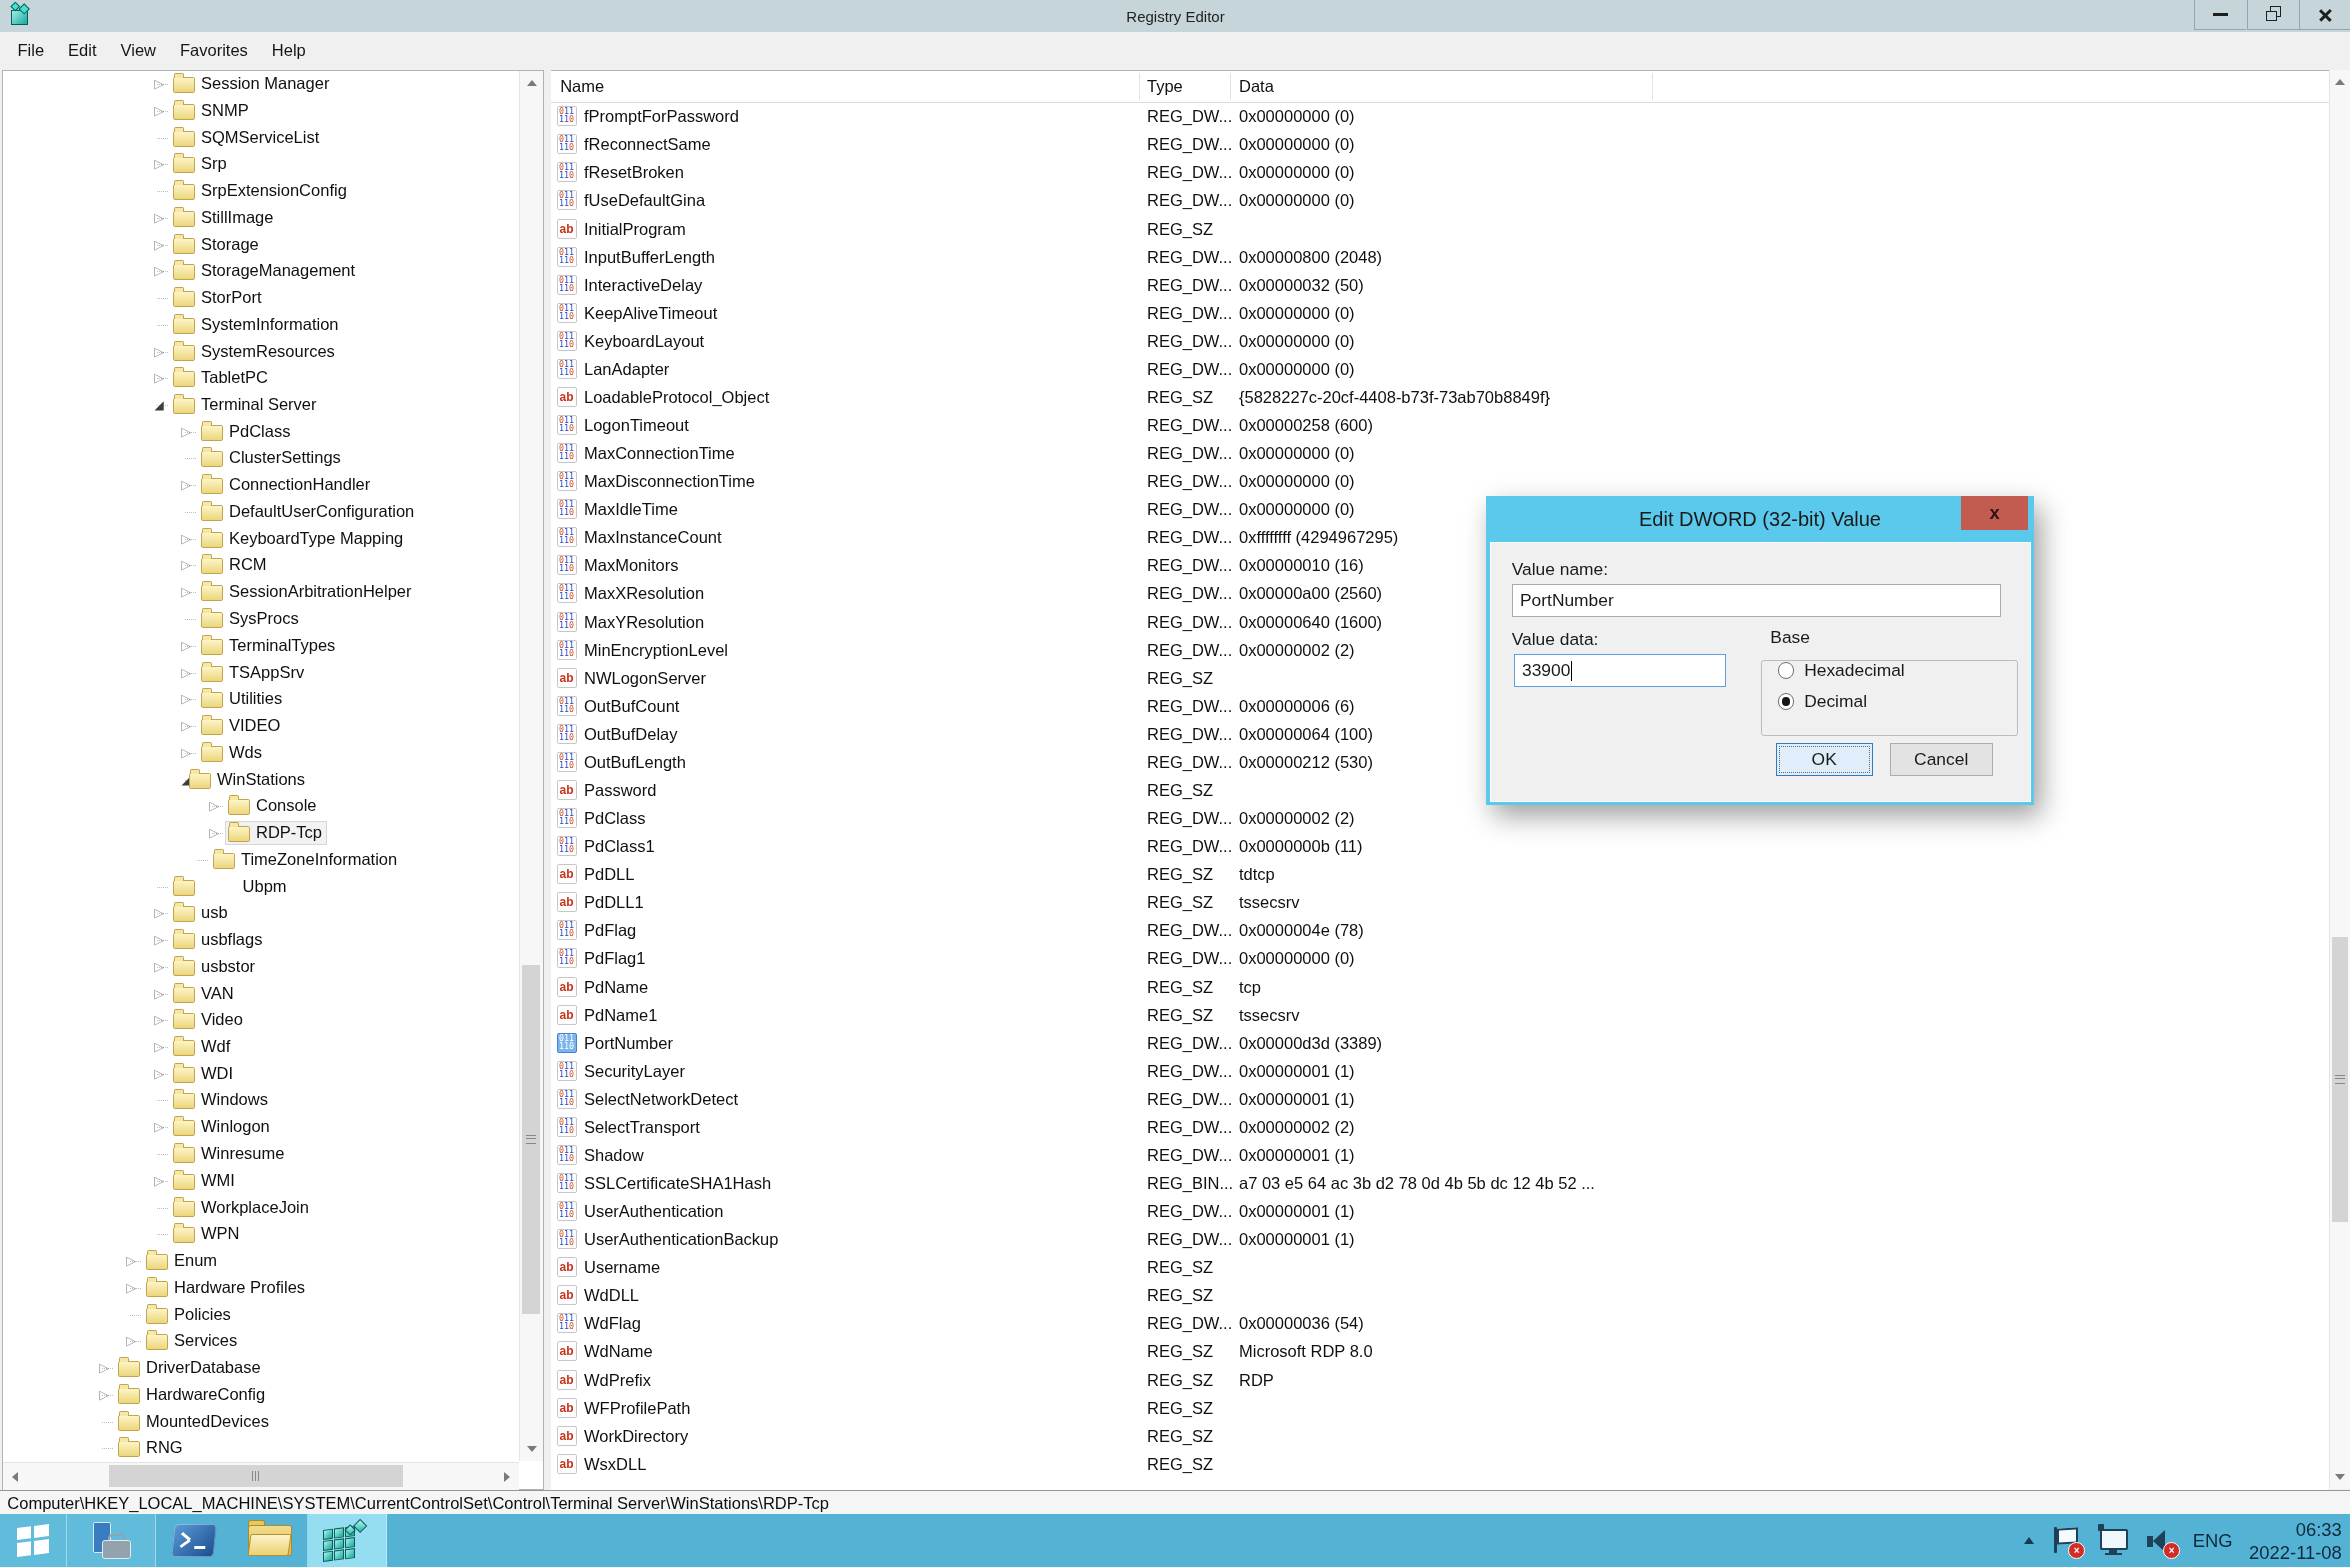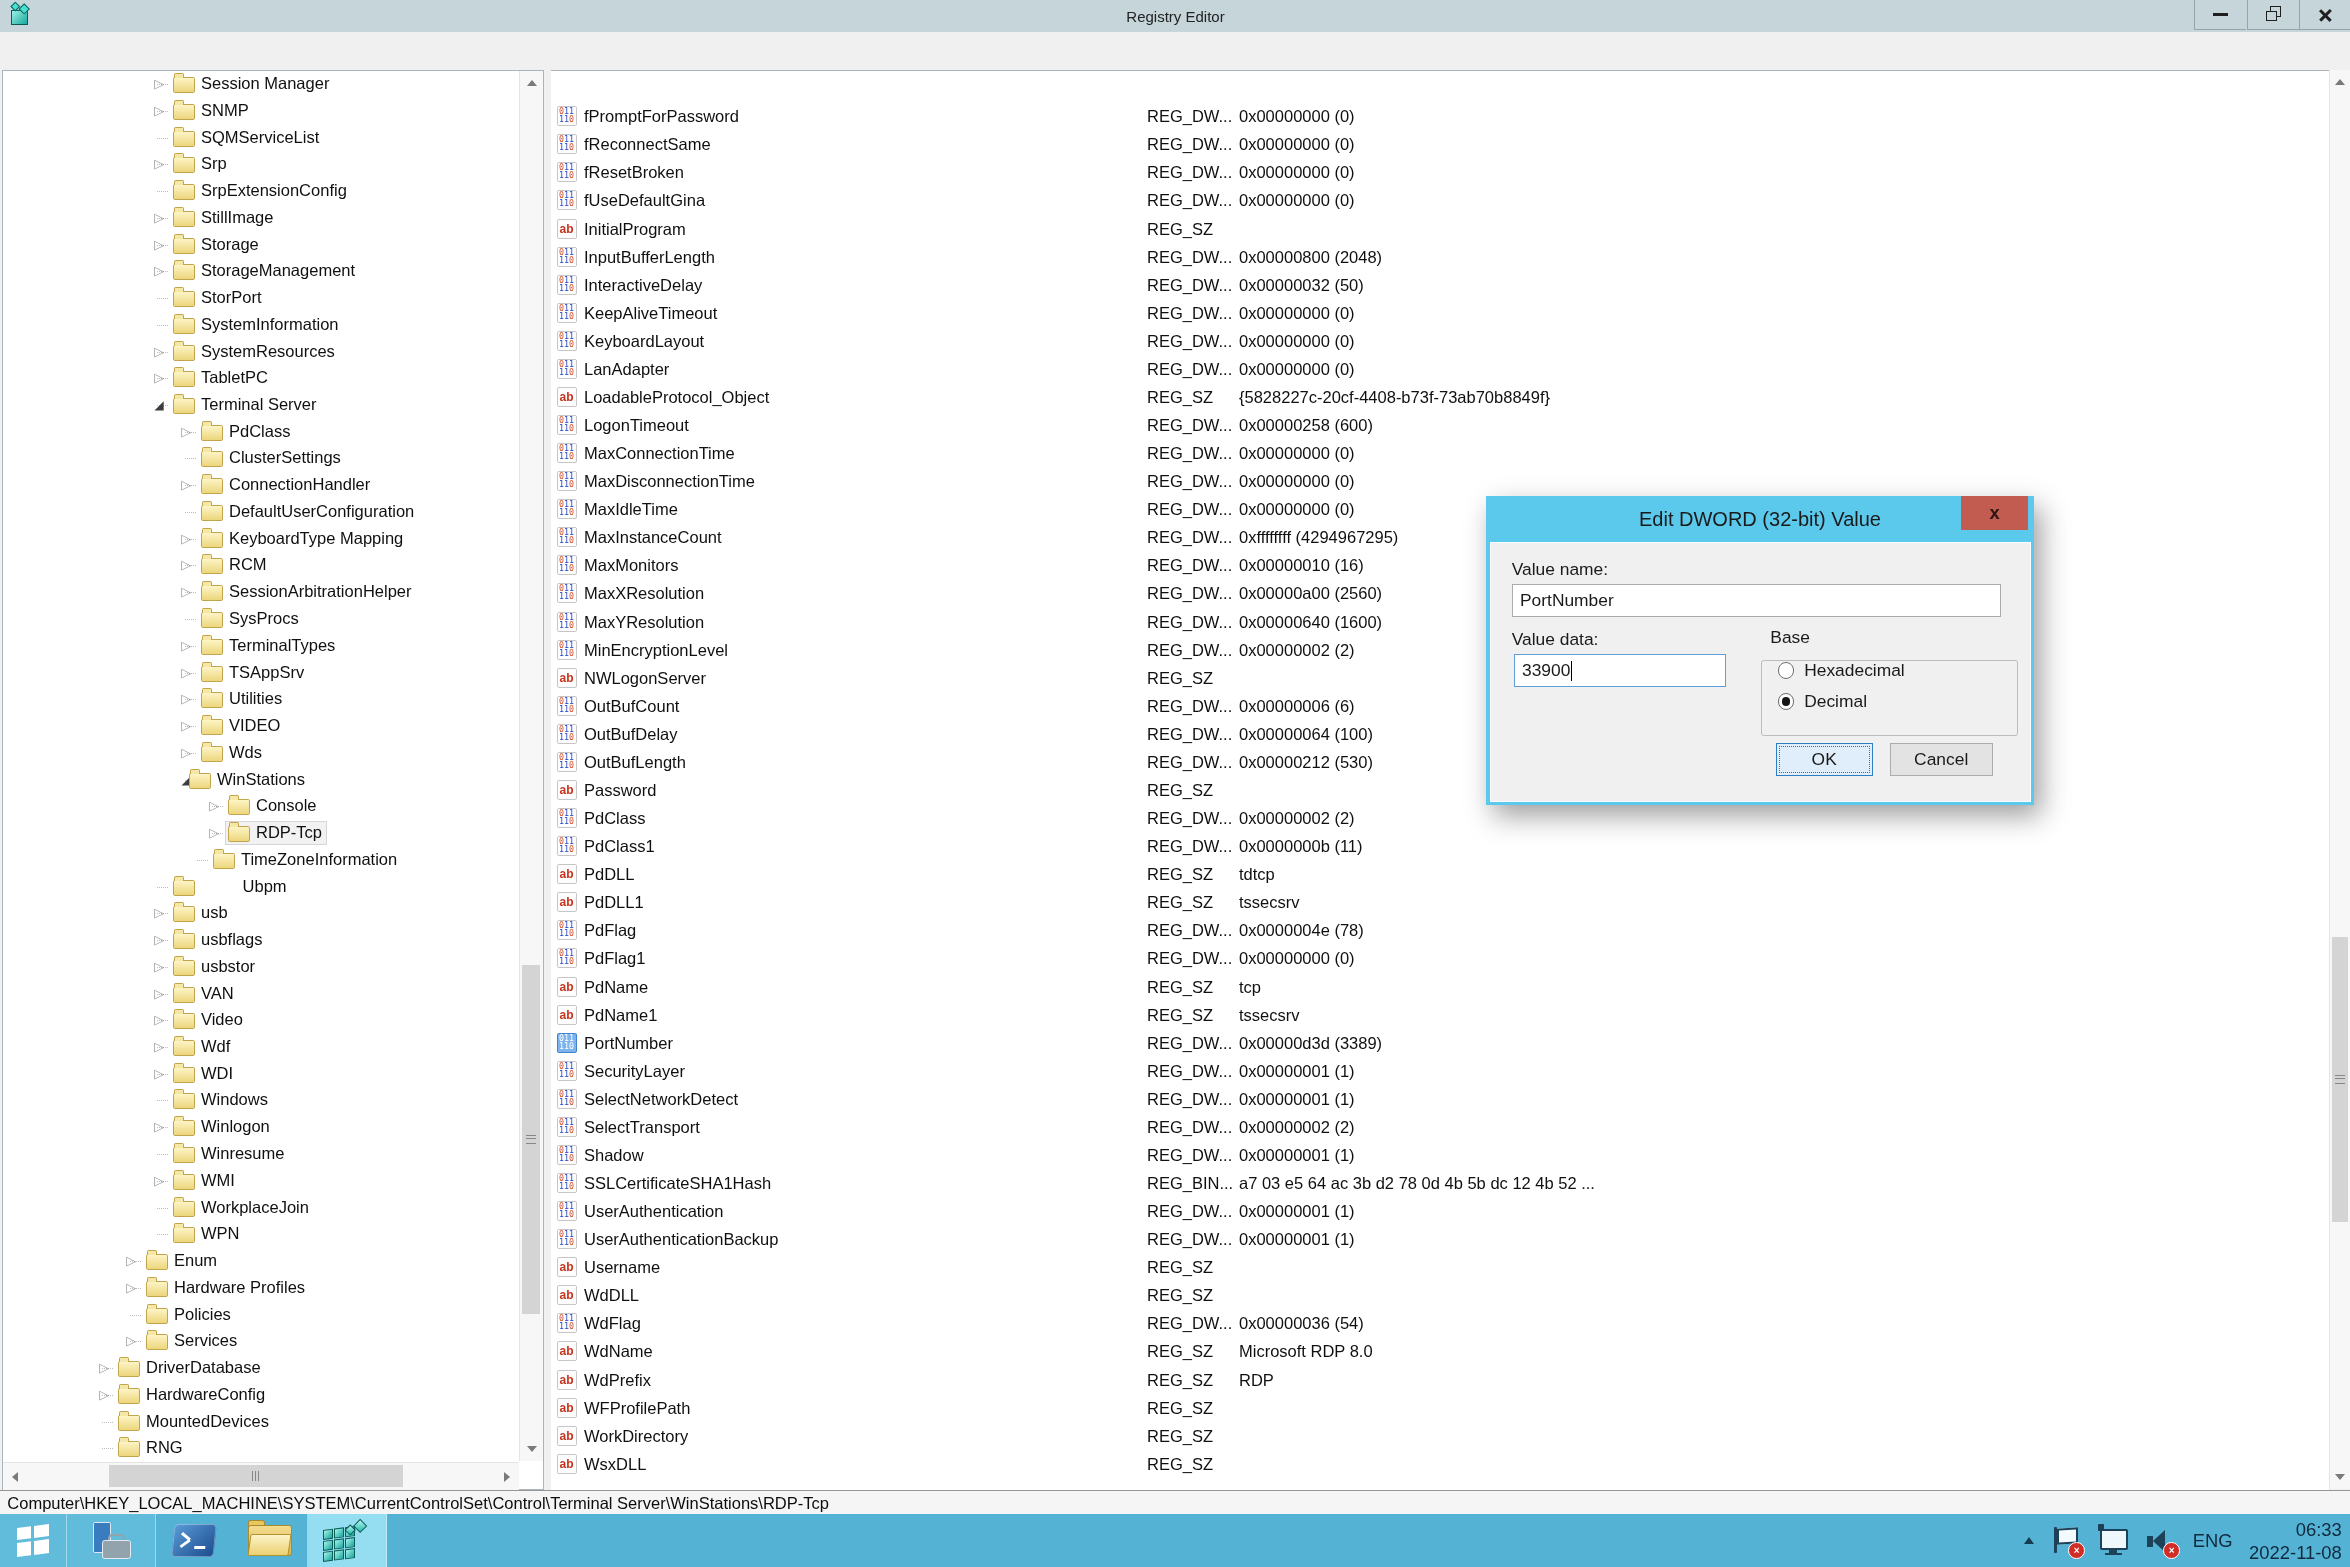--- a/index.html
+++ b/index.html
@@ -172,20 +172,27 @@
         </span>
       </div>
     <div class="wbtn" id="btn-close">
         <span class="glyph-x">
           <i></i>
           <i></i>
         </span>
       </div>
   </div>
 
+  <div id="menubar">
+      <div class="menu-item">File</div>
+      <div class="menu-item">Edit</div>
+      <div class="menu-item">View</div>
+      <div class="menu-item">Favorites</div>
+      <div class="menu-item">Help</div>
+    </div>
 
   <div id="client"></div>
 
   <div id="tree-pane">
     <div style="position:absolute;left:0;top:0;width:100%;height:100%;">
         <div class="trow" style="top: 0px;">
           <span class="tstub" style="left: 154px;"></span>
           <span class="texp collapsed" style="left: 149px;">▷</span>
           <span class="tbox" style="left: 167px;">
             <span class="folder">
@@ -709,20 +716,28 @@
       </div>
     <div class="sbtn" style="right:0;top:0;width:24px;height:27px;">
         <span class="tri right"></span>
       </div>
     <div class="thumbh" style="left:106px;width:294px;">
         <span class="griph"></span>
       </div>
   </div>
 
   <div id="list-pane">
+    <div id="list-header">
+      <span class="hcol" style="left:9.2px;">Name</span>
+      <span class="hcol" style="left:596px;">Type</span>
+      <span class="hcol" style="left:688px;">Data</span>
+      <span class="hsep" style="left:588px;"></span>
+      <span class="hsep" style="left:679px;"></span>
+      <span class="hsep" style="left:1101px;"></span>
+    </div>
     <div style="position:absolute;left:0;top:0;width:100%;height:100%;">
         <div class="lrow" style="top: 31px;">
           <span class="ricon">
             <span class="gbl"><span class="g0">0</span><span class="g1">1</span><span class="g1">1</span></span>
             <span class="gbl"><span class="g1">1</span><span class="g1">1</span><span class="g0">0</span></span>
           </span>
           <span class="cname">fPromptForPassword</span>
           <span class="ctype">REG_DW...</span>
           <span class="cdata">0x00000000 (0)</span>
         </div>

